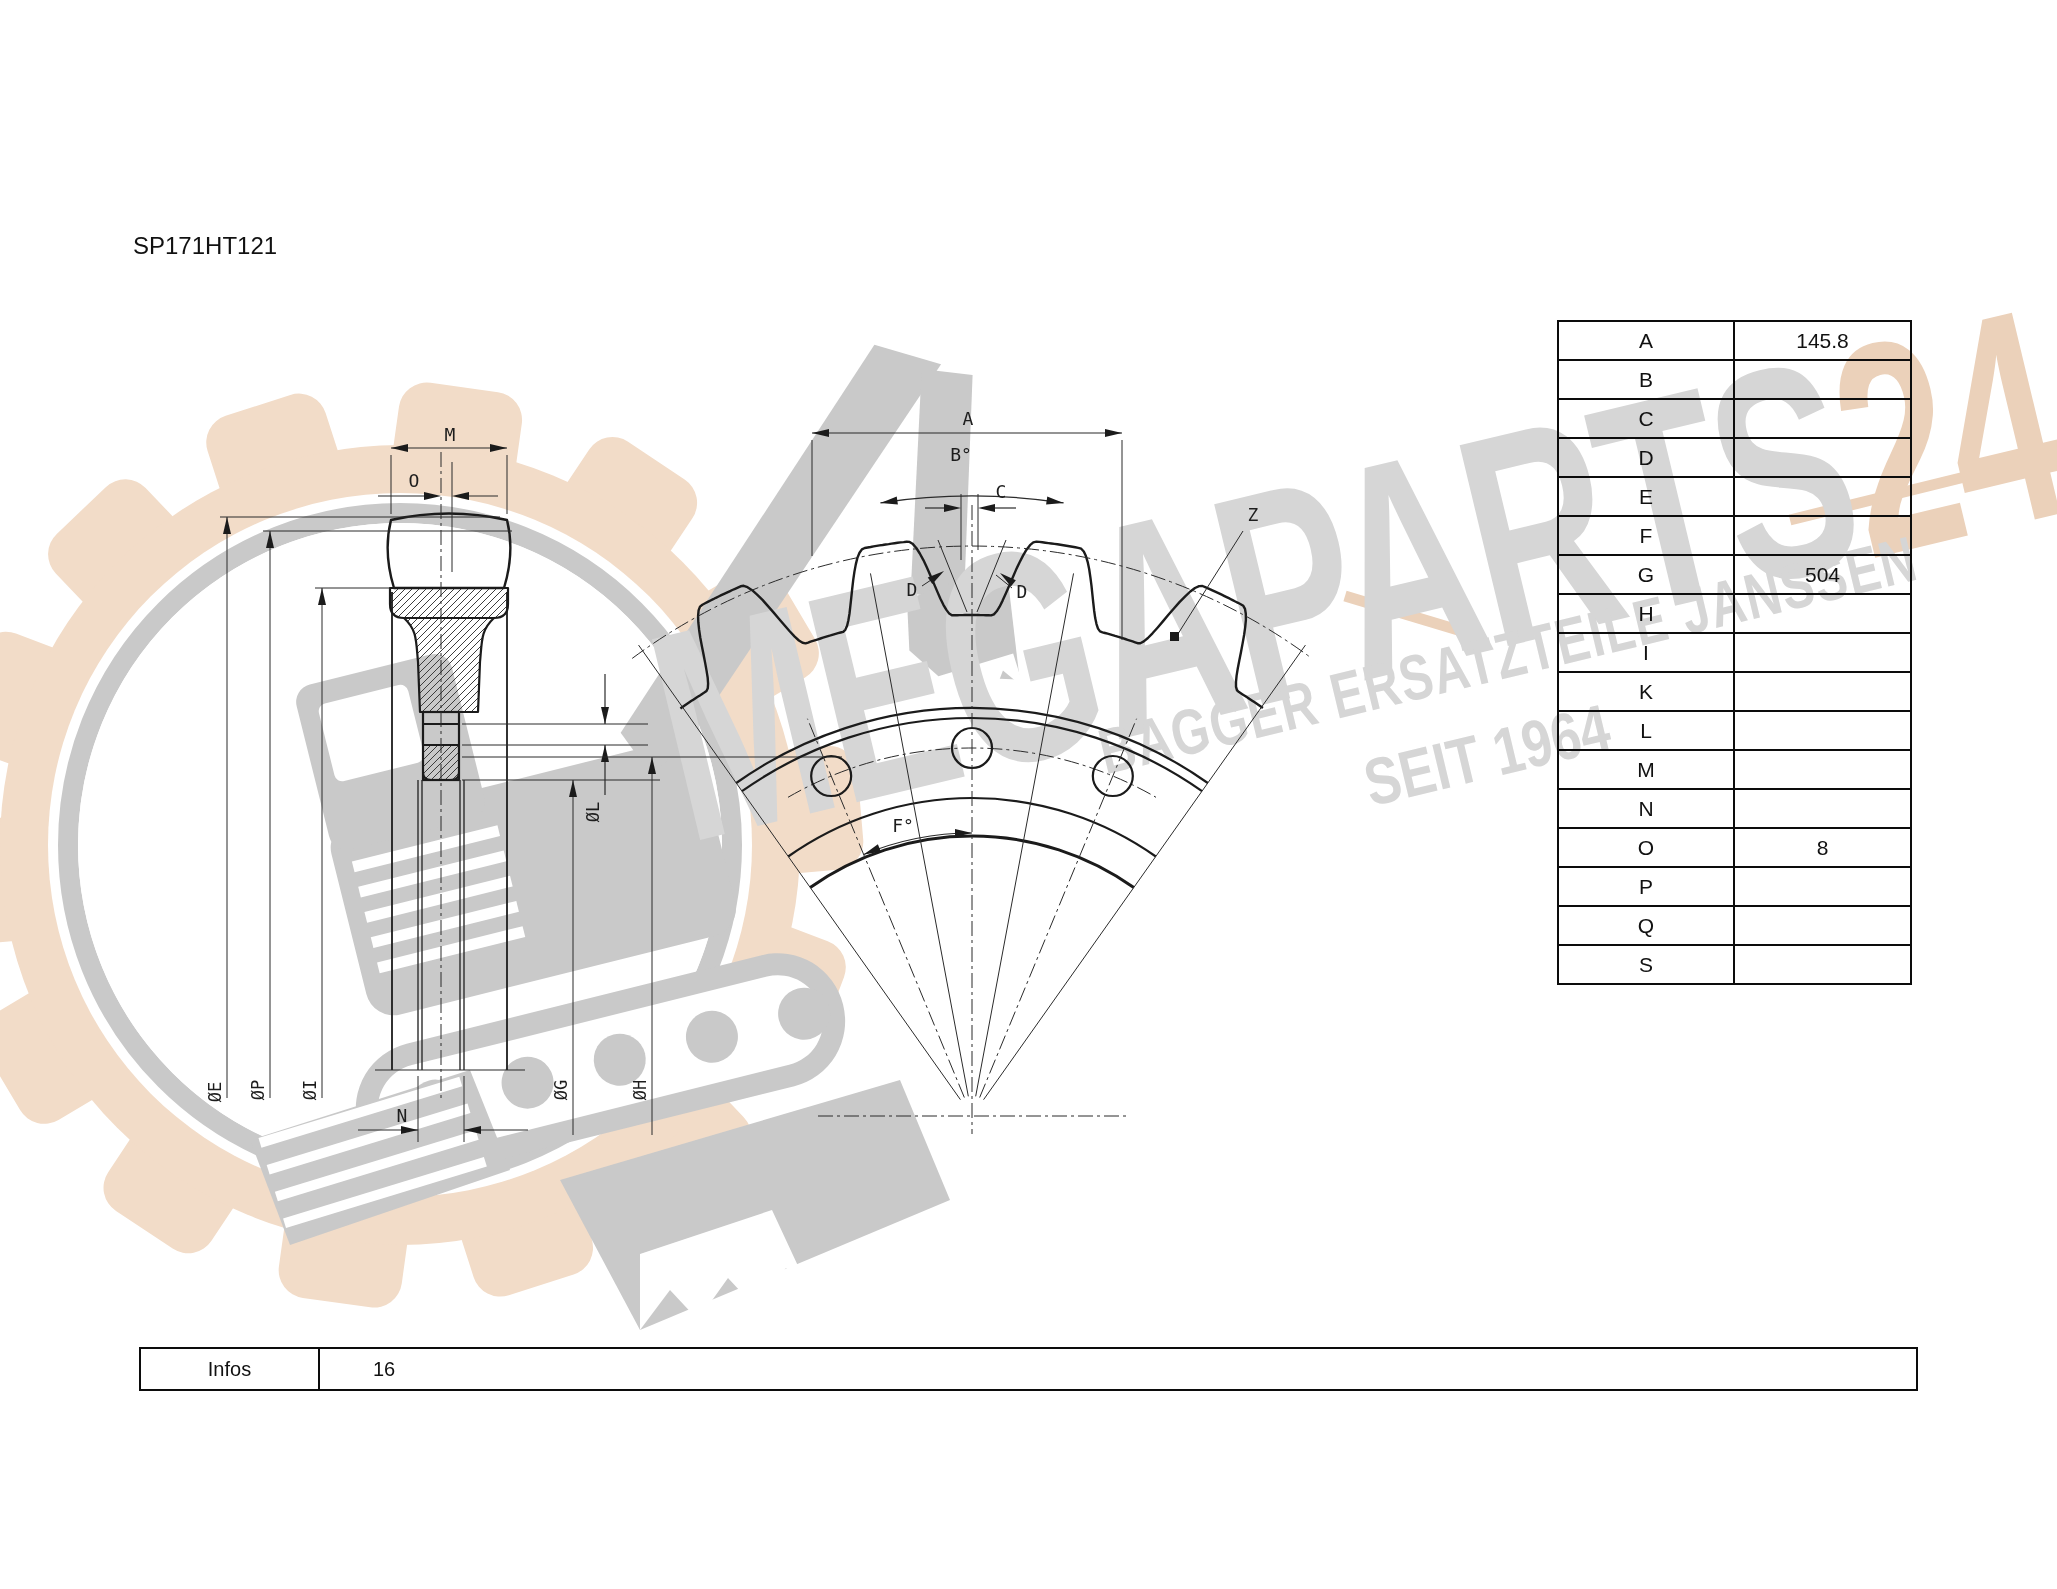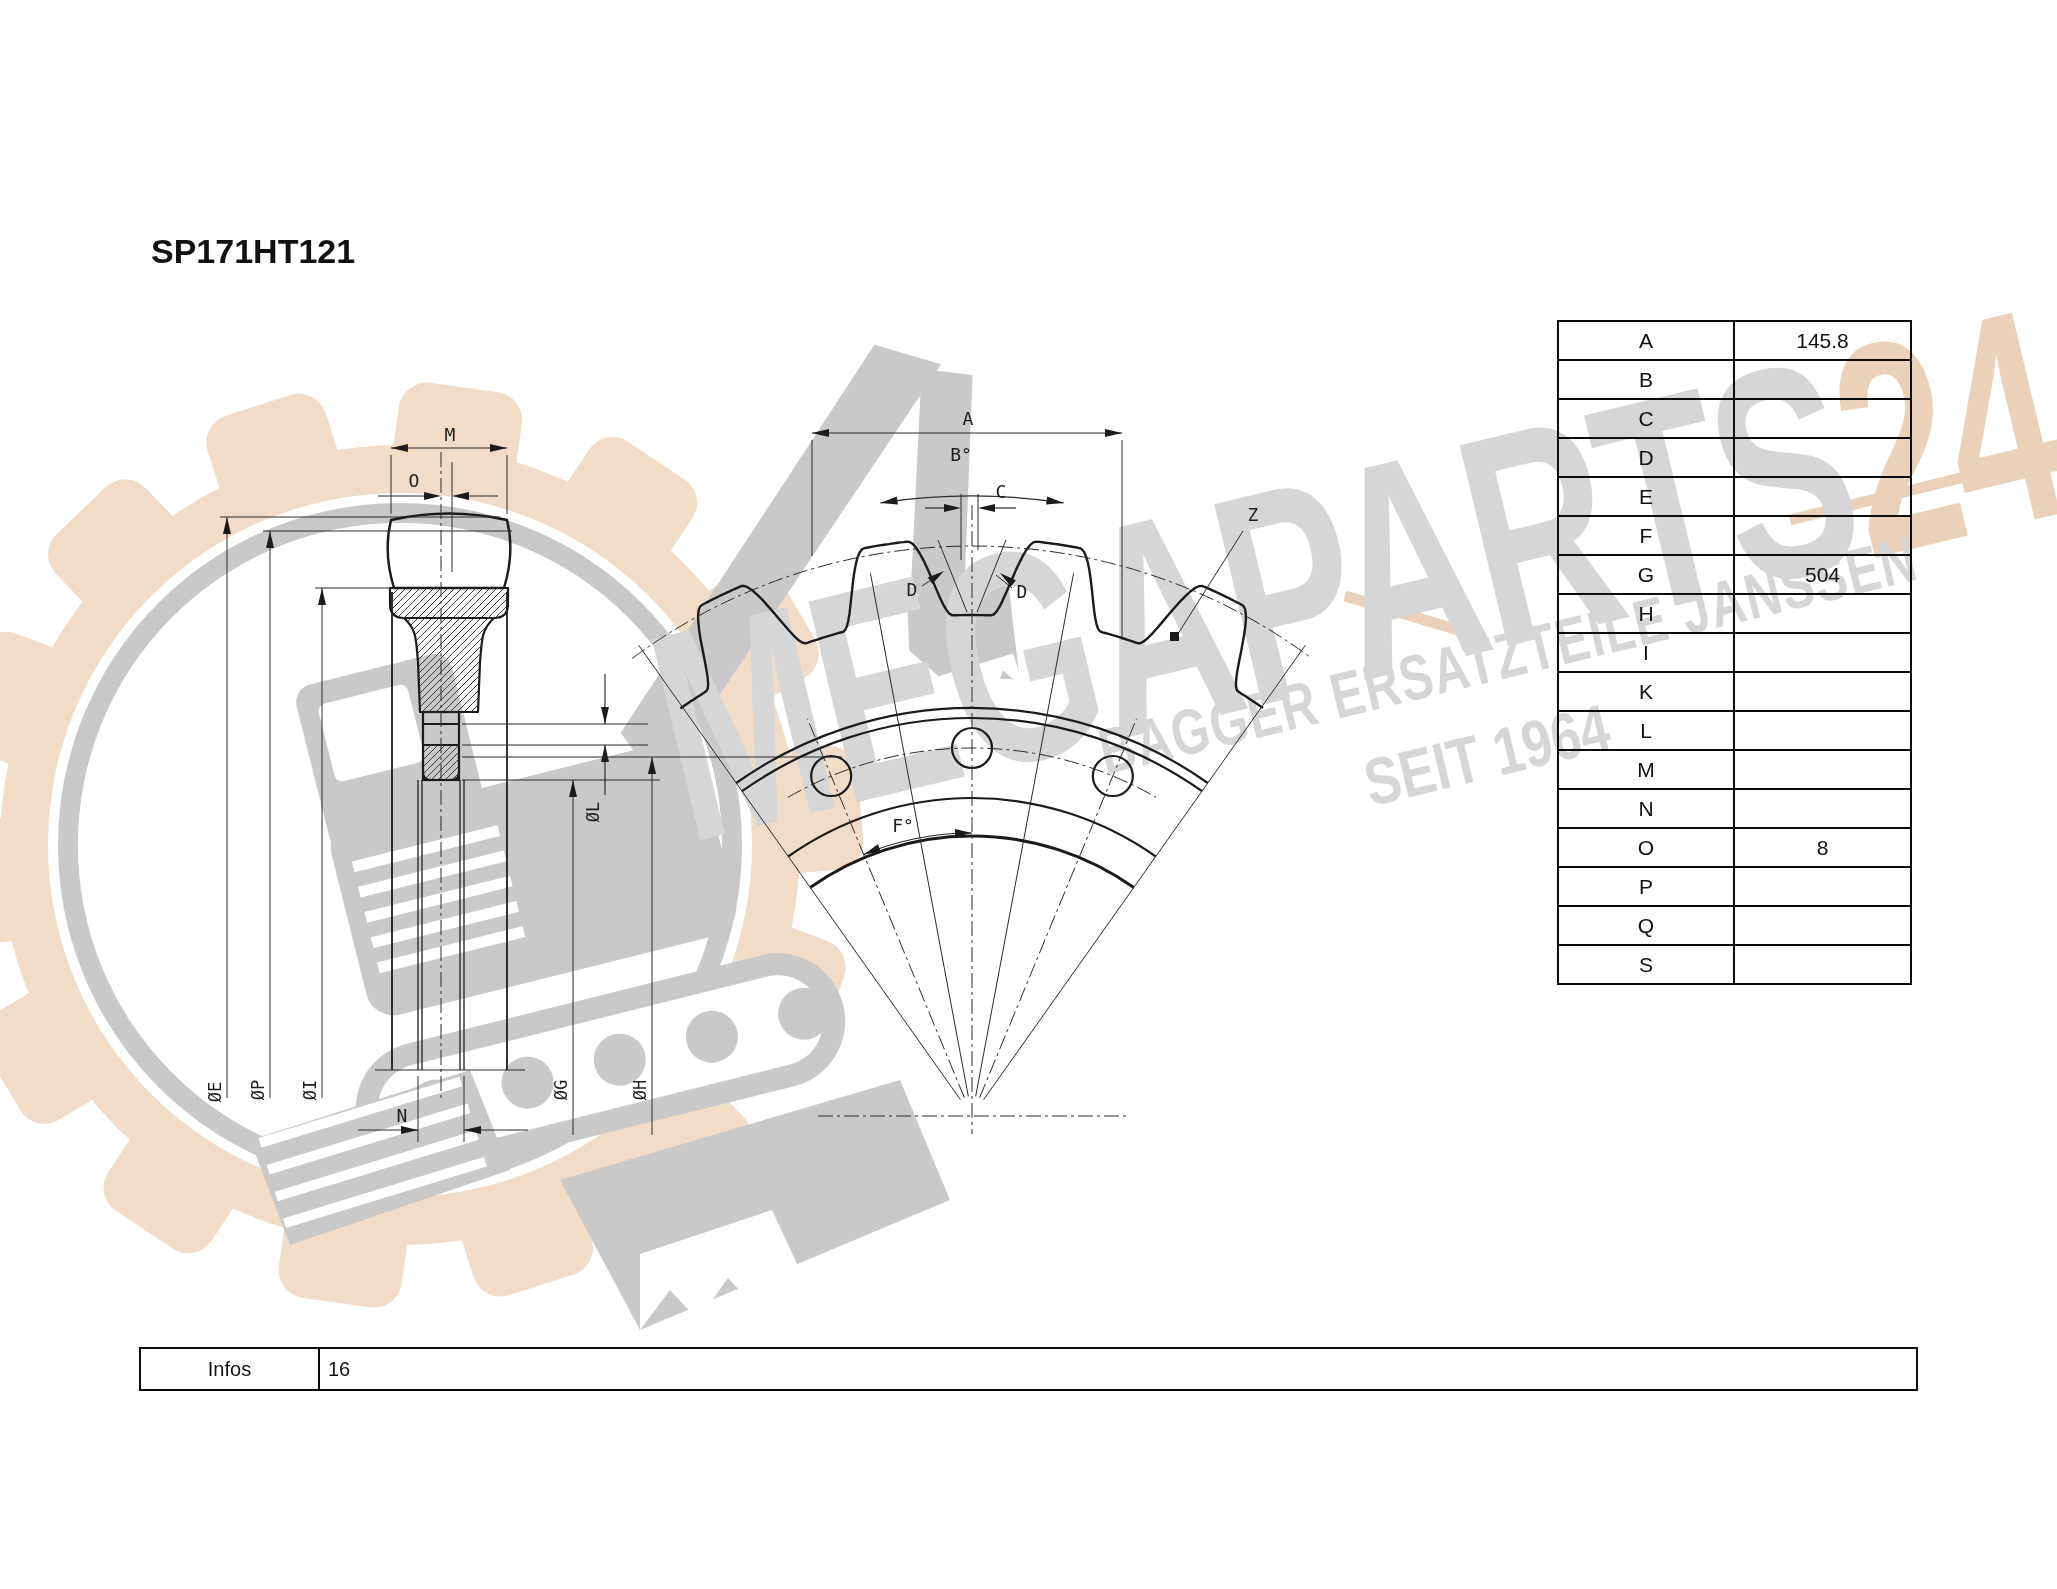--- a/index.html
+++ b/index.html
@@ -10,32 +10,32 @@
   
   #watermark{position:absolute;left:0;top:0;width:2057px;height:1589px;z-index:0;}
   .wm-text{position:absolute;white-space:nowrap;line-height:1;font-weight:700;transform-origin:0 0;}
   #wm-brand{left:628px;top:596px;font-size:300px;font-weight:800;letter-spacing:-6px;
             transform:rotate(-13.5deg) scaleX(.66);}
   #wm-line2{left:1093px;top:722px;font-size:64px;letter-spacing:2px;
             transform:rotate(-13.5deg) scaleX(.76);}
   #wm-line3{left:1358px;top:752px;font-size:66px;
             transform:rotate(-13.5deg) scaleX(.8);}
   
-  #title{position:absolute;left:151px;top:232px;font-size:34px;font-weight:700;z-index:3;}
+  #title{position:absolute;left:133px;top:232px;font-size:24px;font-weight:400;z-index:3;}
   
   #drawing{position:absolute;left:0;top:0;z-index:2;}
   
   #dim-table{position:absolute;left:1557px;top:320px;width:355px;border-collapse:collapse;
              table-layout:fixed;z-index:3;}
   #dim-table td{border:2px solid #0c0c0c;height:37px;padding:0;text-align:center;
                 font-size:21px;background:transparent;}
   #dim-table td.c1{width:174px;}
   
   #info-bar{position:absolute;left:139px;top:1347px;width:1775px;height:40px;
-            border:2px solid #0c0c0c;display:flex;z-index:3;background:transparent;}
+            border:2px solid #0c0c0c;display:flex;z-index:3;background:transparent;gap:45px;}
   #info-bar .lbl{width:177px;border-right:2px solid #0c0c0c;display:flex;
                  align-items:center;justify-content:center;font-size:20px;}
   #info-bar .val{flex:1;display:flex;align-items:center;padding-left:8px;font-size:20px;}
 </style>
 </head>
 <body>
 
 <div id="page">
 
   <div id="watermark">

